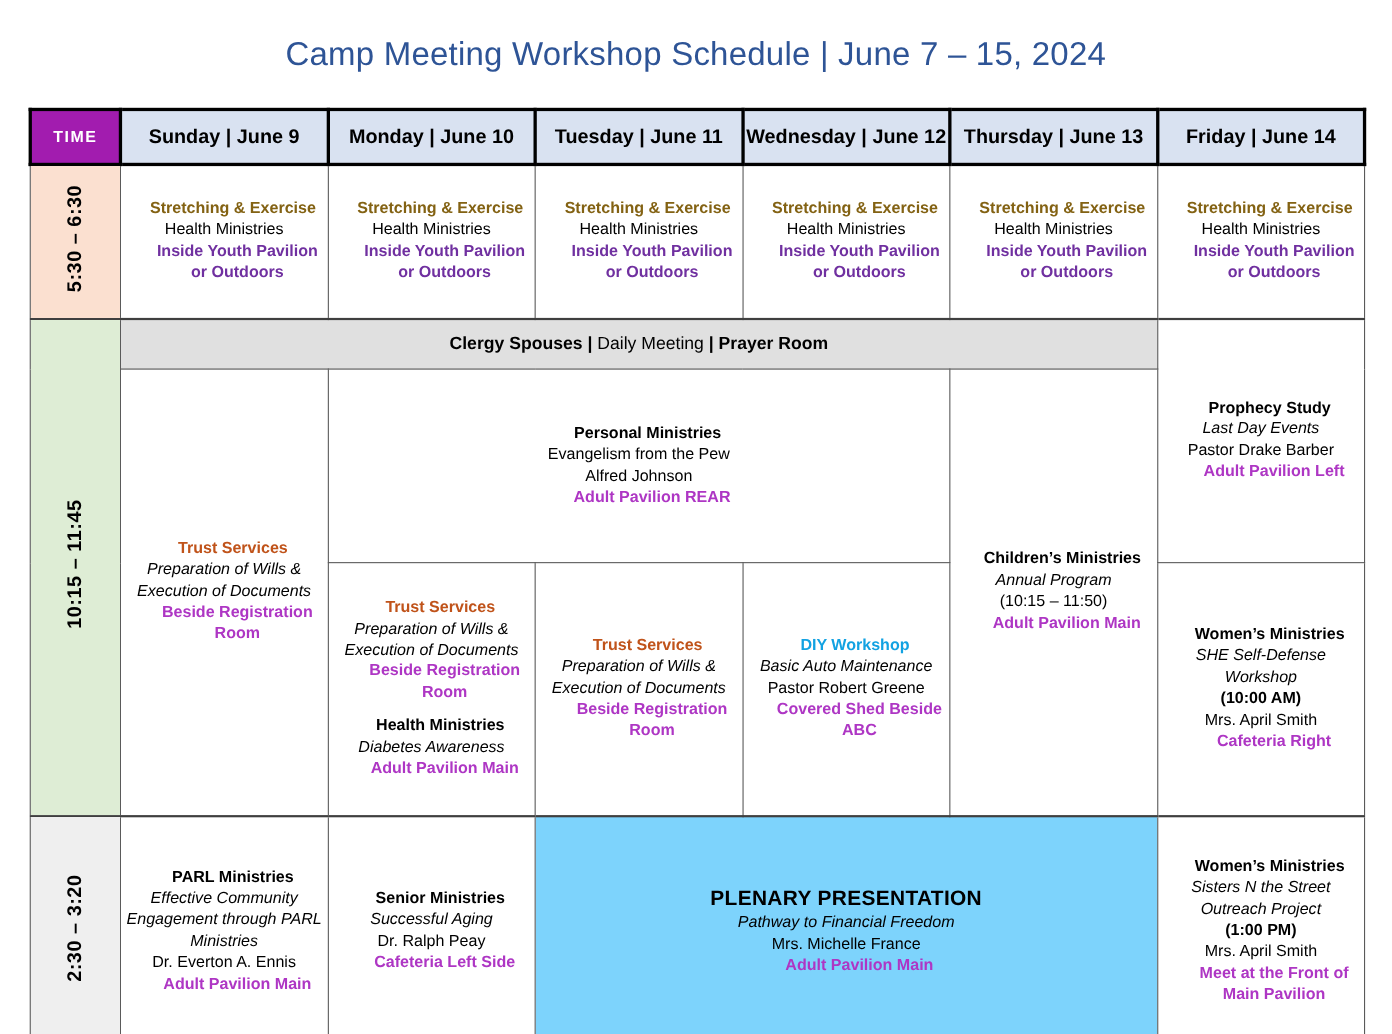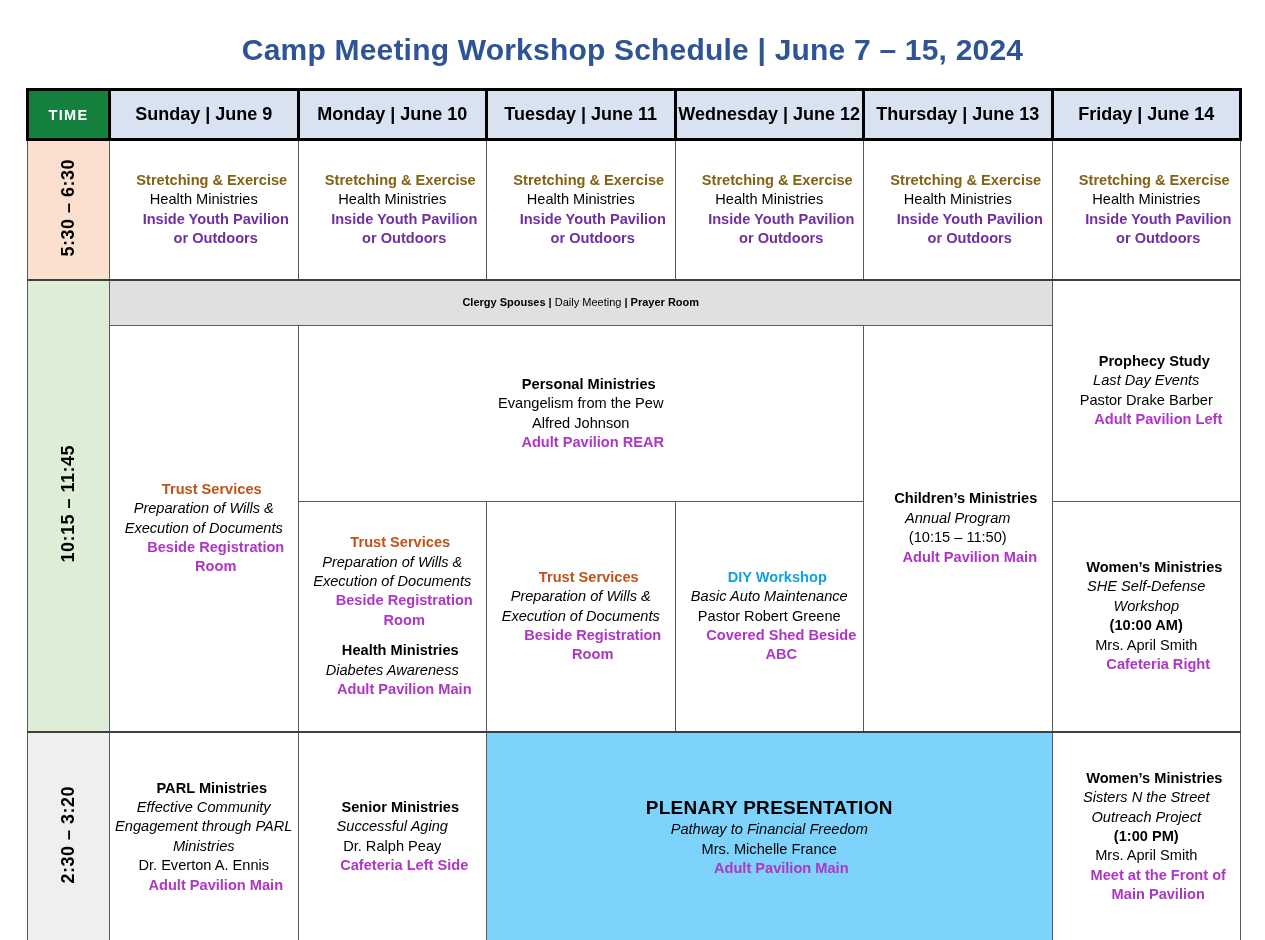--- a/index.html
+++ b/index.html
@@ -11,23 +11,23 @@
     font-family:"Liberation Sans", sans-serif;
     color:#000000;
     overflow:hidden;
   }
 
   
   .page-title{
     text-align:center;
     color:#2E5496;
     font-size:30px;
-    font-weight:bold;
+    font-weight:normal;
     letter-spacing:.2px;
-    padding:33px 0 22px 0;
+    padding:33px 0 32px 0;
     line-height:1.1;
   }
 
   
   .sched-wrap{ padding:0 26px; }
   table.sched{
     width:1213px;
     border-collapse:collapse;
     table-layout:fixed;
   }
@@ -35,21 +35,21 @@
     vertical-align:middle;
     padding:0;
   }
 
   
   col.c-time{ width:82px; }
   col.c-day { width:188.5px; }
 
   
   .hdr-time{
-    background:#15803d;
+    background:#a21caf;
     color:#ffffff;
     font-weight:bold;
     font-size:14.5px;
     letter-spacing:1.4px;
     text-align:center;
     height:50px;
     border:3px solid #000000;
   }
   .hdr-day{
     background:#D9E2F1;
@@ -84,21 +84,21 @@
   .cell{
     border:1.5px solid #5a5a5a;
     text-align:center;
     font-size:14.6px;
     line-height:1.33;
     padding:8px 7px;
   }
   .cell.shade-peach{ background:#7dd3fc; }
   .cell.banner{
     background:#E0E0E0;
-    font-size:11px;
+    font-size:16px;
     height:46px;
     padding:0 10px;
   }
 
   
   .ttl      { font-weight:bold;margin-left:16px; }
   .ttl.gold { color:#836213; }
   .ttl.orange{ color:#C0531A; }
   .ttl.cyan { color:#12A2E2; }
   .sub      { font-style:italic; }

